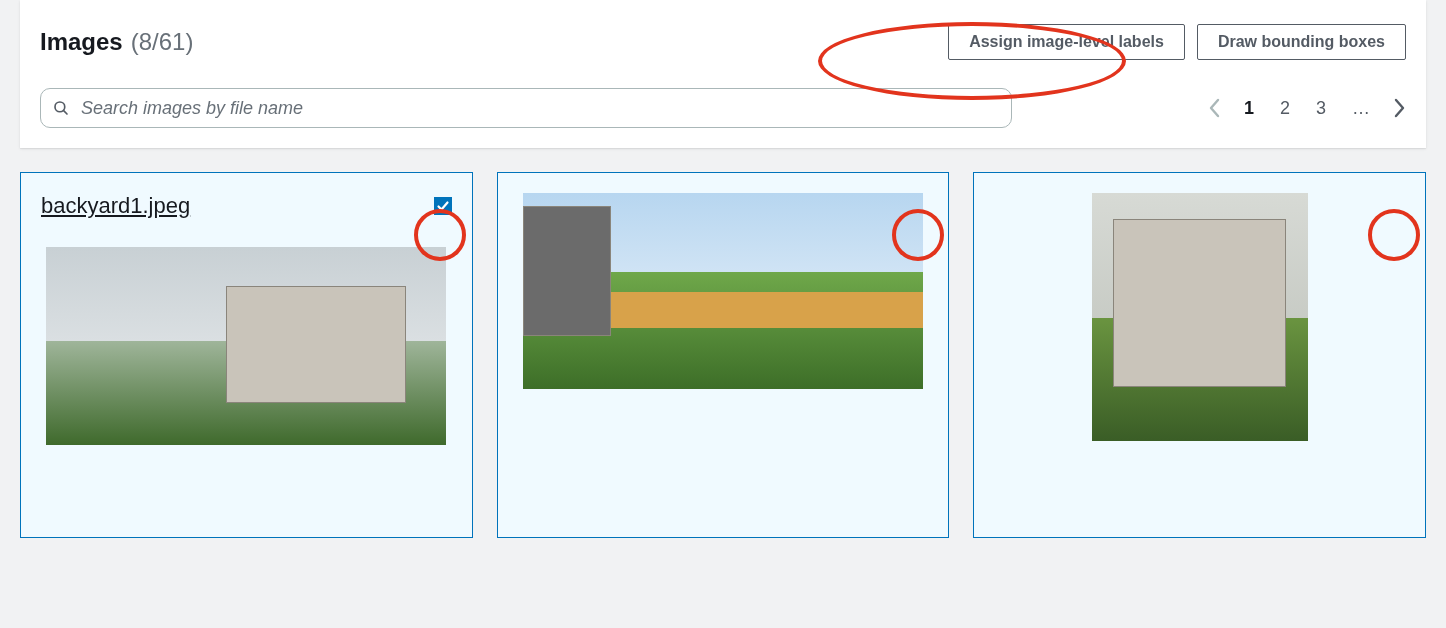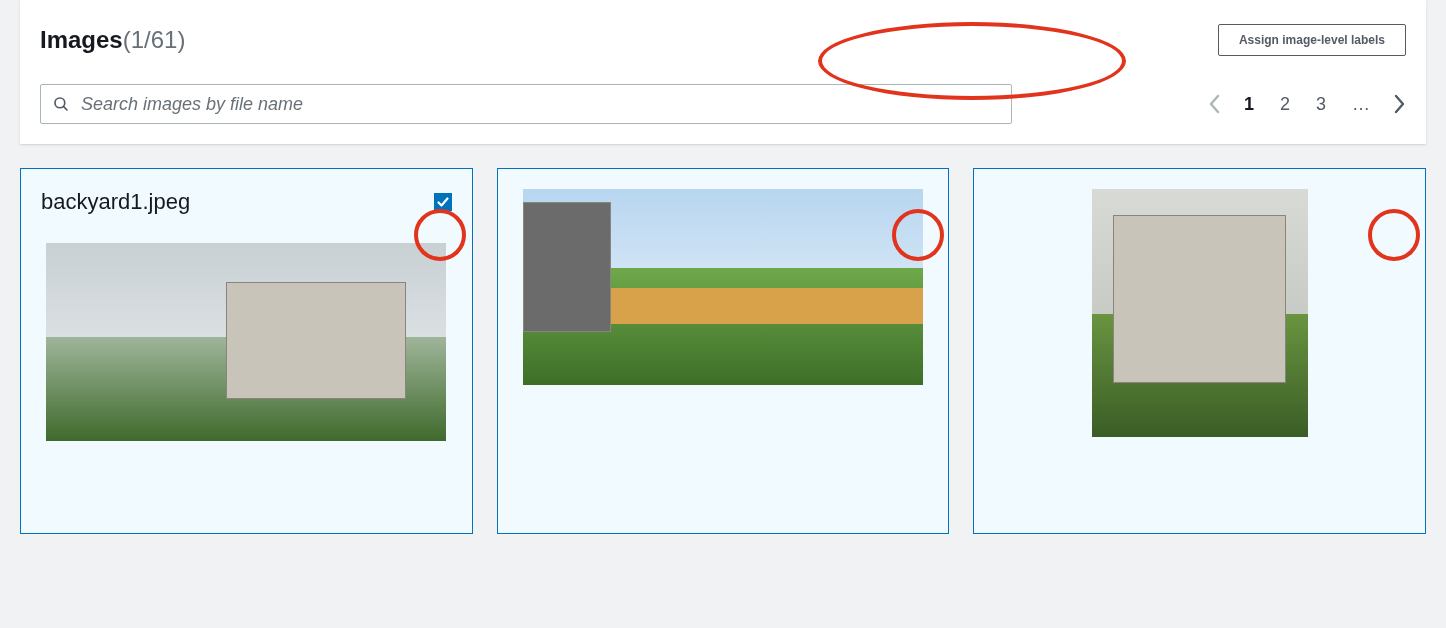--- a/index.html
+++ b/index.html
@@ -18,62 +18,63 @@
     }
     .panel-header {
       display: flex;
       justify-content: space-between;
       align-items: center;
       margin-bottom: 28px;
     }
     .title-wrap {
       display: flex;
       align-items: baseline;
+      gap: 8px;
     }
     .title {
       font-size: 24px;
       font-weight: 700;
       color: #16191f;
     }
     .title-count {
       font-size: 24px;
       font-weight: 400;
       color: #687078;
     }
     .header-actions {
       display: flex;
       gap: 12px;
     }
     .btn {
       background: #fff;
       border: 1px solid #545b64;
       border-radius: 2px;
       padding: 8px 20px;
-      font-size: 12px;
+      font-size: 16px;
       font-weight: 700;
       color: #545b64;
       cursor: pointer;
       white-space: nowrap;
     }
     .panel-controls {
       display: flex;
       justify-content: space-between;
       align-items: center;
       gap: 24px;
     }
     .search-wrap {
       position: relative;
       flex: 1;
       max-width: 972px;
     }
     .search-input {
       width: 100%;
       height: 40px;
       border: 1px solid #aab7b8;
-      border-radius: 2px;
+      border-radius: 10px;
       padding: 6px 12px 6px 40px;
       font-size: 18px;
       font-style: italic;
       color: #687078;
     }
     .search-input::placeholder { color: #687078; font-style: italic; }
     .search-icon-wrap {
       position: absolute;
       left: 12px;
       top: 50%;
@@ -96,20 +97,21 @@
     .page-arrow {
       display: flex;
       cursor: pointer;
       color: #545b64;
     }
     .page-arrow.disabled { color: #aab7b8; cursor: default; }
     .cards {
       display: flex;
       gap: 24px;
       margin: 24px 20px 0;
+      text-decoration: underline;
     }
     .card {
       flex: 1;
       background: #f0faff;
       border: 1px solid #0073bb;
       border-radius: 0;
       padding: 20px;
       display: flex;
       flex-direction: column;
     }
@@ -185,24 +187,25 @@
   </style>
 </head>
 <body>
 
 <div class="root">
 
   <div class="panel">
     <div class="panel-header">
       <div class="title-wrap">
         <span class="title">Images</span>
-        <span class="title-count">(1/61)</span>
+        <span class="title-count">(8/61)</span>
       </div>
       <div class="header-actions">
         <button class="btn">Assign image-level labels</button>
+        <button class="btn">Draw bounding boxes</button>
       </div>
     </div>
 
     <div class="panel-controls">
       <div class="search-wrap">
         <span class="search-icon-wrap">
           <svg width="18" height="18" viewBox="0 0 24 24" fill="none" stroke="currentColor" stroke-width="2.2" stroke-linecap="round">
             <circle cx="10.5" cy="10.5" r="6.5"></circle>
             <line x1="20" y1="20" x2="15.2" y2="15.2"></line>
           </svg>

